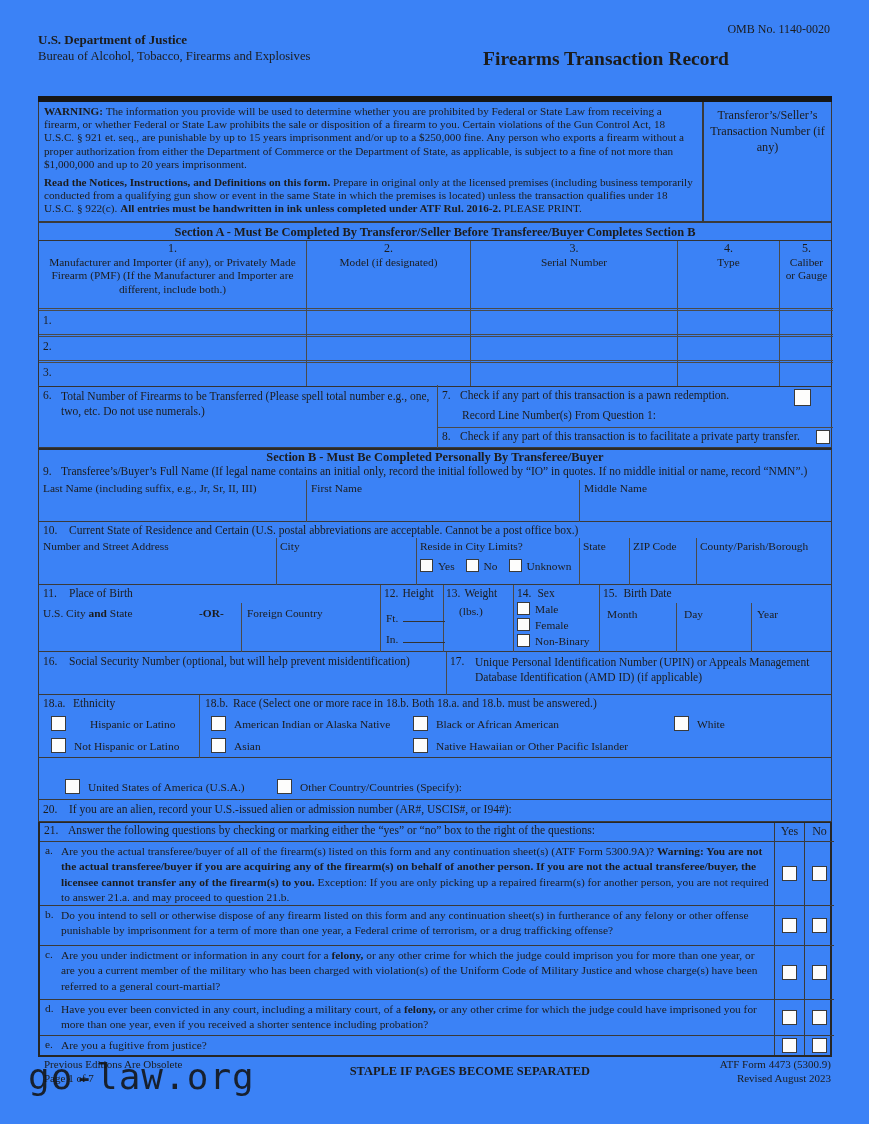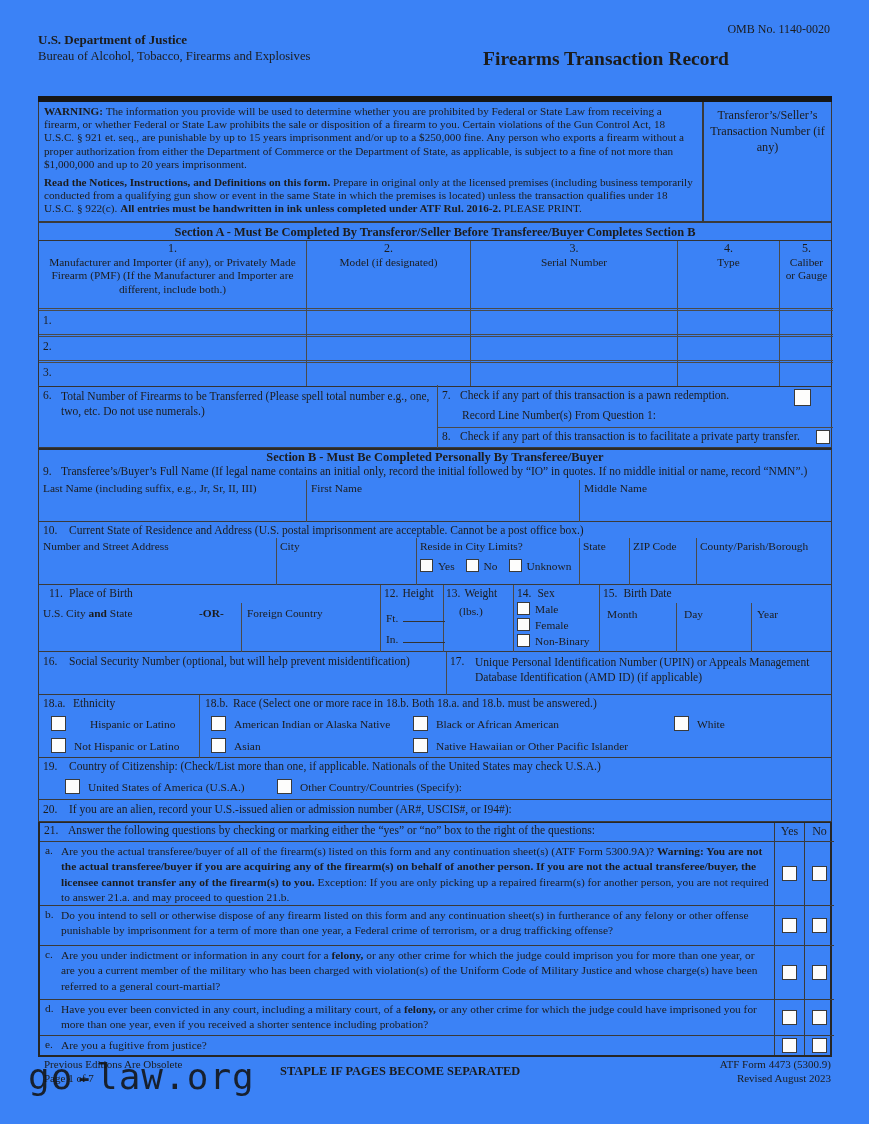--- a/index.html
+++ b/index.html
@@ -56,21 +56,21 @@
   .q21c { border-top:1px solid #3a3a3a; }
   .q21c.noT { border-top:none; }
   .ynh { border-left:1px solid #3a3a3a; text-align:center; font-size:12px; line-height:17px; }
   .ynb { border-left:1px solid #3a3a3a; display:flex; align-items:center; justify-content:center; }
   .qhdr { display:flex; font-size:11.6px; line-height:16px; }
   .qrow { display:flex; padding:2px 4px 0 0; }
   .qrow .letter { flex:none; width:21px; padding-left:5px; font-size:11.4px; }
   .qrow p { font-size:11.4px; line-height:15.4px; }
   
   .foot { font-size:11px; }
-  .staple { top:1064px; left:280px; width:310px; text-align:left; font-weight:bold; font-size:12.4px; }
+  .staple { top:1064px; left:280px; width:310px; text-align:right; font-weight:bold; font-size:12.4px; }
   .wmark { top:1056px; left:28px; font-family:"DejaVu Sans Mono", monospace; font-size:36px; color:rgba(18,18,18,0.88); letter-spacing:1px; }
 </style>
 </head>
 <body>
 
 <div class="page">
 
   <div class="abs omb">OMB No. 1140-0020</div>
   <div class="abs dept">U.S. Department of Justice</div>
   <div class="abs bureau">Bureau of Alcohol, Tobacco, Firearms and Explosives</div>
@@ -163,21 +163,21 @@
     <div class="vline" style="left:267px; top:17px; height:42px;"></div>
     <div class="vline" style="left:540px; top:17px; height:42px;"></div>
     <div class="lbl" style="left:4px; top:19px;">Last Name (including suffix, e.g., Jr, Sr, II, III)</div>
     <div class="lbl" style="left:272px; top:19px;">First Name</div>
     <div class="lbl" style="left:545px; top:19px;">Middle Name</div>
   </div>
 
   <div class="blk" style="top:522px; height:63px;">
     <div class="qline" style="padding-top:2px;">
         <span class="qnum w">10.</span>
-        <span>Current State of Residence and Address  (U.S. postal imprisonment are acceptable.  Cannot be a post office box.)</span>
+        <span>Current State of Residence and Certain  (U.S. postal abbreviations are acceptable.  Cannot be a post office box.)</span>
       </div>
     <div class="vline" style="left:237px; top:16px; height:47px;"></div>
     <div class="vline" style="left:377px; top:16px; height:47px;"></div>
     <div class="vline" style="left:540px; top:16px; height:47px;"></div>
     <div class="vline" style="left:590px; top:16px; height:47px;"></div>
     <div class="vline" style="left:657px; top:16px; height:47px;"></div>
     <div class="lbl" style="left:4px; top:18px;">Number and Street Address</div>
     <div class="lbl" style="left:241px; top:18px;">City</div>
     <div class="lbl" style="left:381px; top:18px;">Reside in City Limits?</div>
     <div class="cbrow" style="left:381px; top:37px; gap:5px;">
@@ -195,21 +195,21 @@
 
   <div class="blk" style="top:585px; height:67px;">
     <div class="vline" style="left:341px; top:0; height:67px;"></div>
     <div class="vline" style="left:404px; top:0; height:67px;"></div>
     <div class="vline" style="left:474px; top:0; height:67px;"></div>
     <div class="vline" style="left:560px; top:0; height:67px;"></div>
     <div class="vline" style="left:202px; top:18px; height:49px;"></div>
     <div class="vline" style="left:637px; top:18px; height:49px;"></div>
     <div class="vline" style="left:712px; top:18px; height:49px;"></div>
 
-    <div class="qline" style="padding-top:2px; width:340px;text-align:center;">
+    <div class="qline" style="padding-top:2px; width:340px;">
         <span class="qnum w">11.</span>
         <span>Place of Birth</span>
       </div>
     <div class="lbl" style="left:4px; top:22px;"><span>U.S. City </span><b>and</b><span> State</span></div>
     <div class="lbl b" style="left:160px; top:22px;">-OR-</div>
     <div class="lbl" style="left:208px; top:22px;">Foreign Country</div>
 
     <div class="qline" style="position:absolute; left:345px; top:2px;">
         <span style="margin-right:4px;">12.</span>
         <span>Height</span>
@@ -296,24 +296,20 @@
         <span class="cb lg"></span>
         <span>Asian</span>
       </div>
     <div class="cbrow" style="left:374px; top:43px; gap:8px;">
         <span class="cb lg"></span>
         <span>Native Hawaiian or Other Pacific Islander</span>
       </div>
   </div>
 
   <div class="blk" style="top:758px; height:42px;">
-    <div class="qline" style="padding-top:2px;">
-        <span class="qnum w">19.</span>
-        <span>Country of Citizenship:  (Check/List more than one, if applicable.  Nationals of the United States may check U.S.A.)</span>
-      </div>
     <div class="cbrow" style="left:26px; top:21px; gap:8px;">
         <span class="cb lg"></span>
         <span>United States of America (U.S.A.)</span>
       </div>
     <div class="cbrow" style="left:238px; top:21px; gap:8px;">
         <span class="cb lg"></span>
         <span>Other Country/Countries (Specify):</span>
       </div>
   </div>
 

